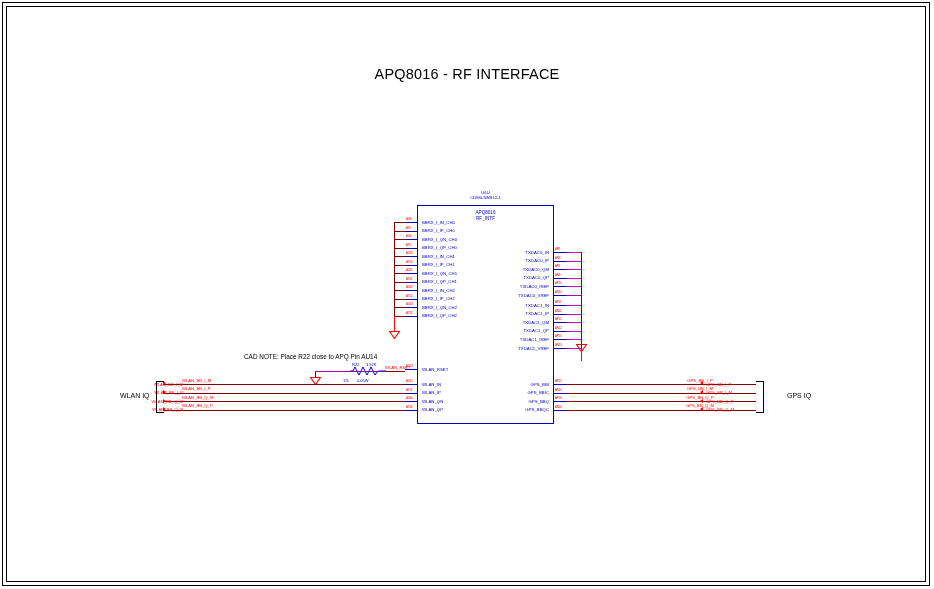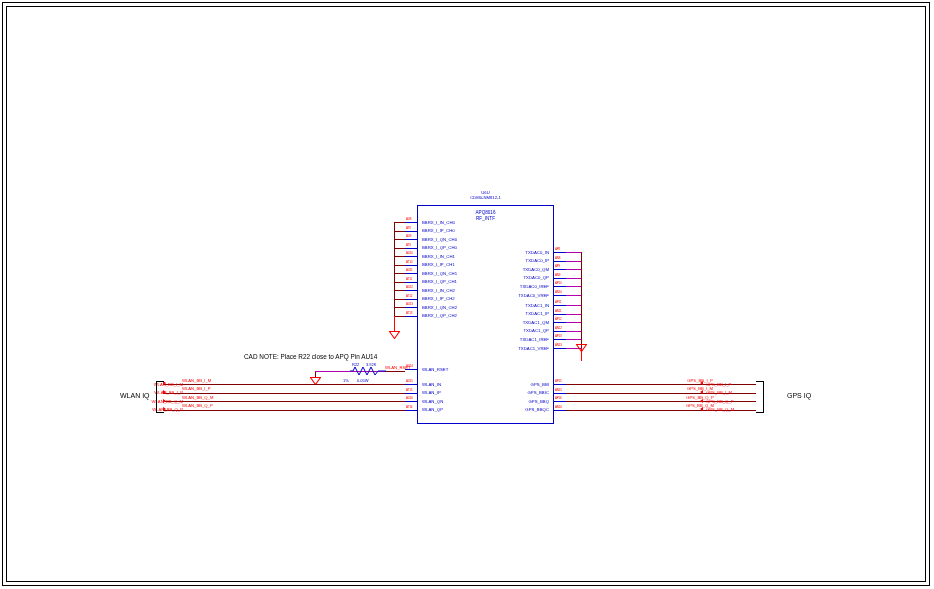--- a/index.html
+++ b/index.html
@@ -66,20 +66,21 @@
   .res-svg{position:absolute;}
 </style>
 </head>
 <body>
 
 <div id="sheet">
 
   <div class="frame-outer"></div>
   <div class="frame-inner"></div>
 
+  <div class="title">APQ8016 - RF INTERFACE</div>
 
   <div class="ic-desig">
     <div>U6U</div>
     <div>CDM0-NM812-1</div>
   </div>
 
   <div class="ic-body"></div>
 
   <div class="ic-part">
     <div>APQ8016</div>

